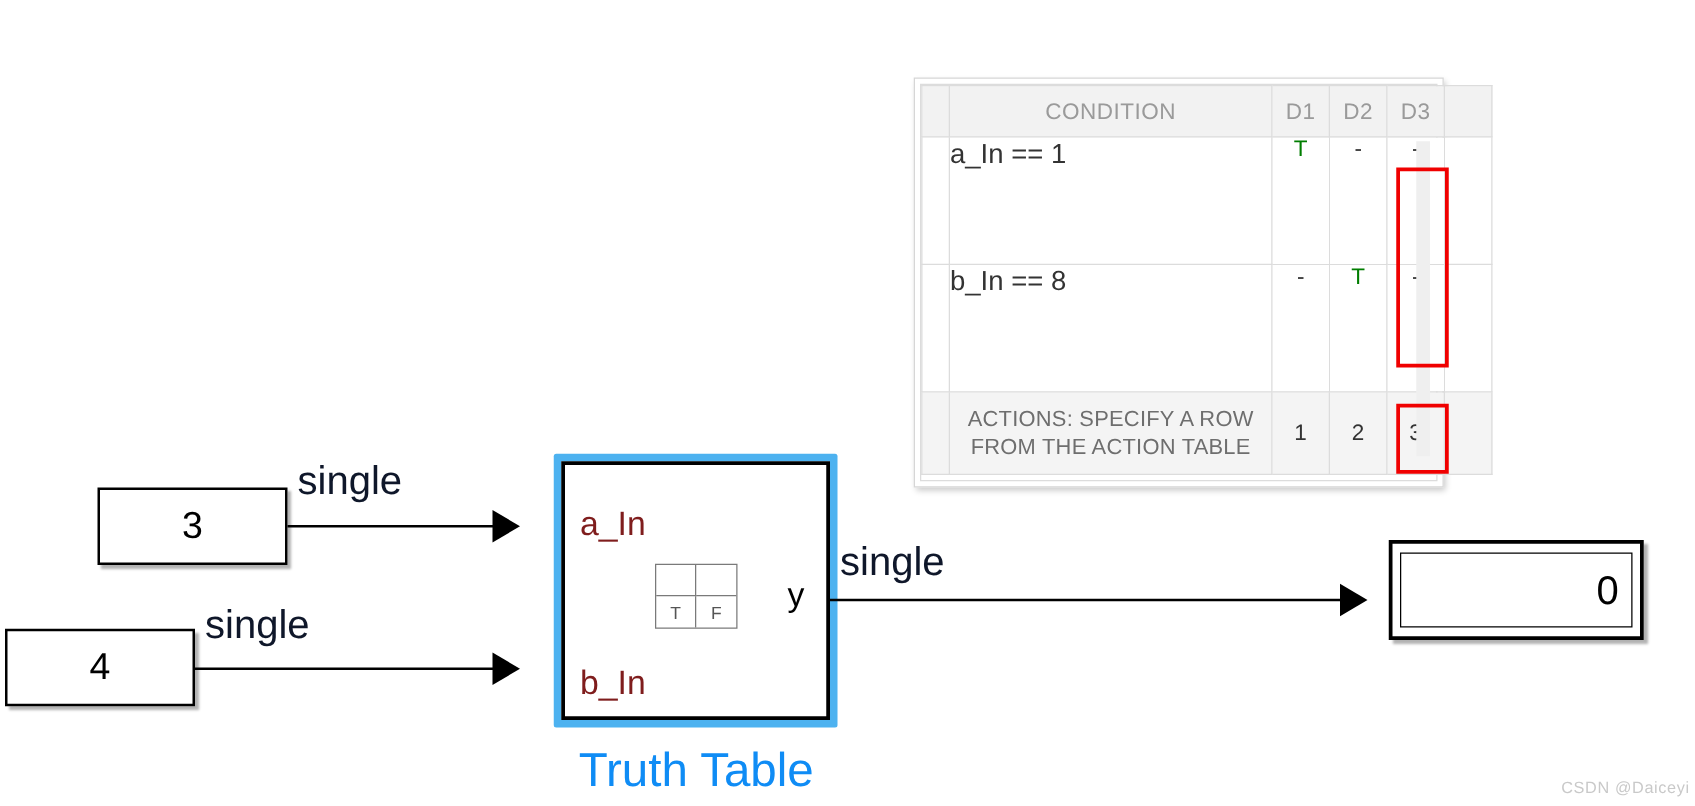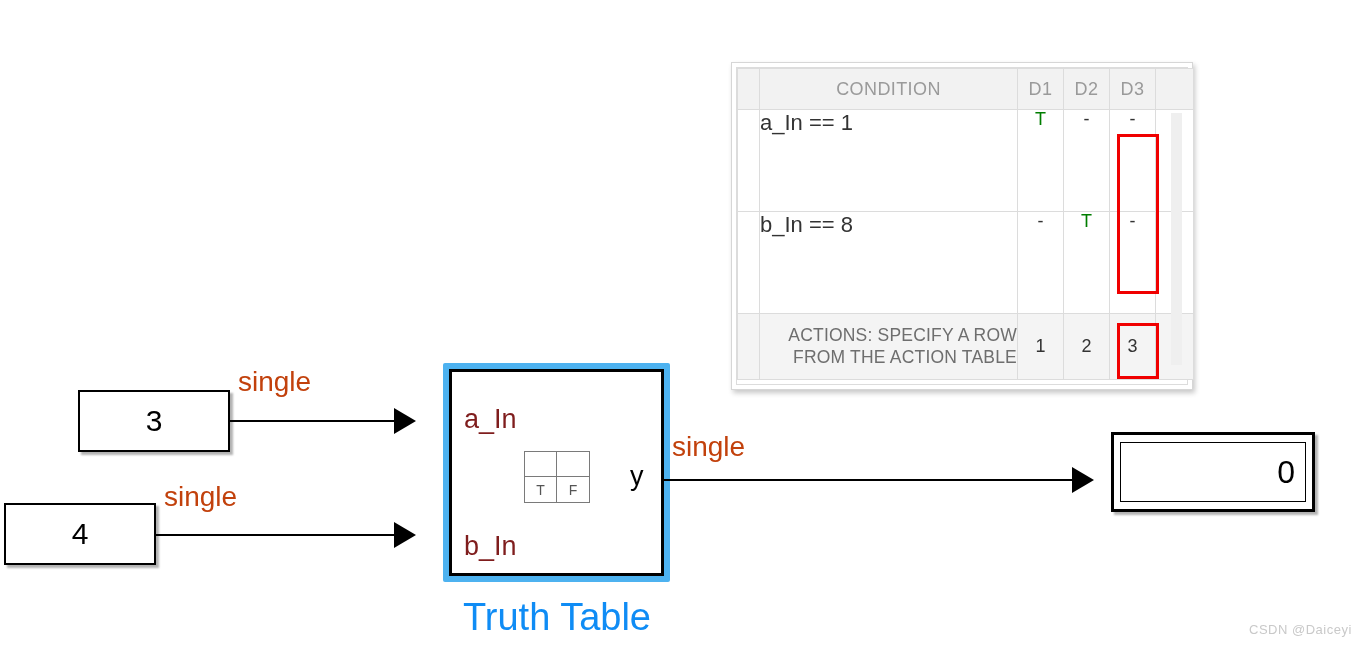--- a/index.html
+++ b/index.html
@@ -125,22 +125,22 @@
   }
   .arrow {
     position: absolute;
     width: 0; height: 0;
     border-top: 13px solid transparent;
     border-bottom: 13px solid transparent;
     border-left: 22px solid #000000;
   }
   .sig-label {
     position: absolute;
-    font-size: 28px;
-    color: #c2410c;
+    font-size: 32px;
+    color: #0f172a;
     line-height: 1;
     white-space: nowrap;
   }
 
   
   .tt-panel {
     position: absolute;
     background: #ffffff;
     border: 1px solid #d6d6d6;
     box-sizing: border-box;
@@ -213,21 +213,21 @@
     background: #f4f4f4;
     vertical-align: middle;
   }
   .act-text {
     padding: 0 0 0 8px;
     color: #6e6e6e;
     font-size: 17.5px;
     font-weight: bold;
     line-height: 1.25;
     letter-spacing: 0.2px;
-    text-align: right;
+    text-align: center;
   }
   .act-num {
     text-align: center;
     color: #333333;
     font-size: 18px;
     font-weight: bold;
   }
   .act-row td.col-gutter { background: #f4f4f4; }
   .act-row td.col-tail   { background: #f4f4f4; }
 
@@ -298,21 +298,21 @@
   <div class="wire" style="left:664px; top:479px; width:409px;"></div>
   <div class="arrow" style="left:1072px; top:467px;"></div>
   <div class="sig-label" style="left:672px; top:433px;">single</div>
 
   <div class="display-block" style="left:1111px; top:432px; width:204px; height:80px;">
     <div class="display-inner">
       <span class="display-value">0</span>
     </div>
   </div>
 
-  <div class="tt-panel" style="left:731px; top:62px; width:462px; height:328px;">
+  <div class="tt-panel" style="left:731px; top:62px; width:424px; height:328px;">
     <div class="tt-panel-inner">
 
       <table class="tbl">
         <thead>
           <tr class="hdr-row">
             <th class="col-gutter"></th>
             <th class="col-cond">CONDITION</th>
             <th class="col-d">D1</th>
             <th class="col-d">D2</th>
             <th class="col-d">D3</th>

